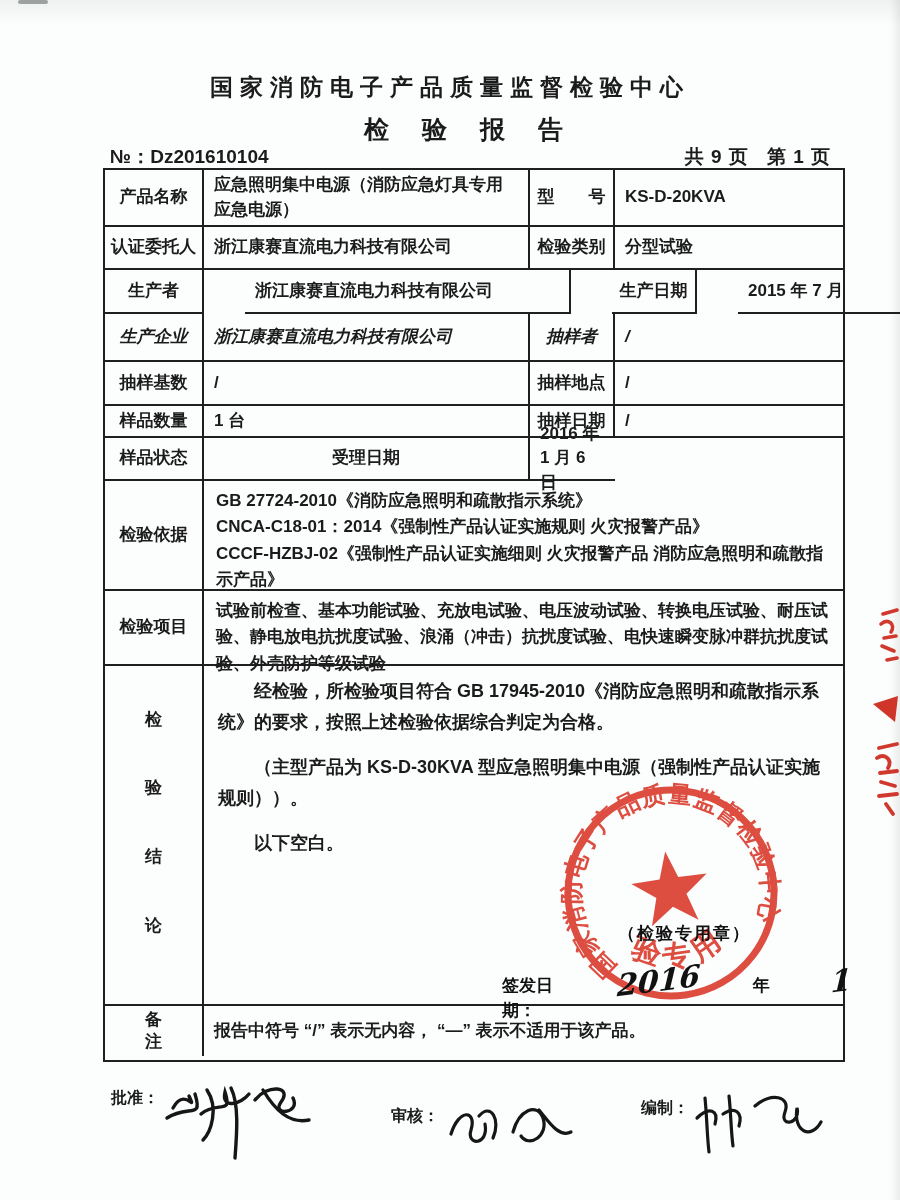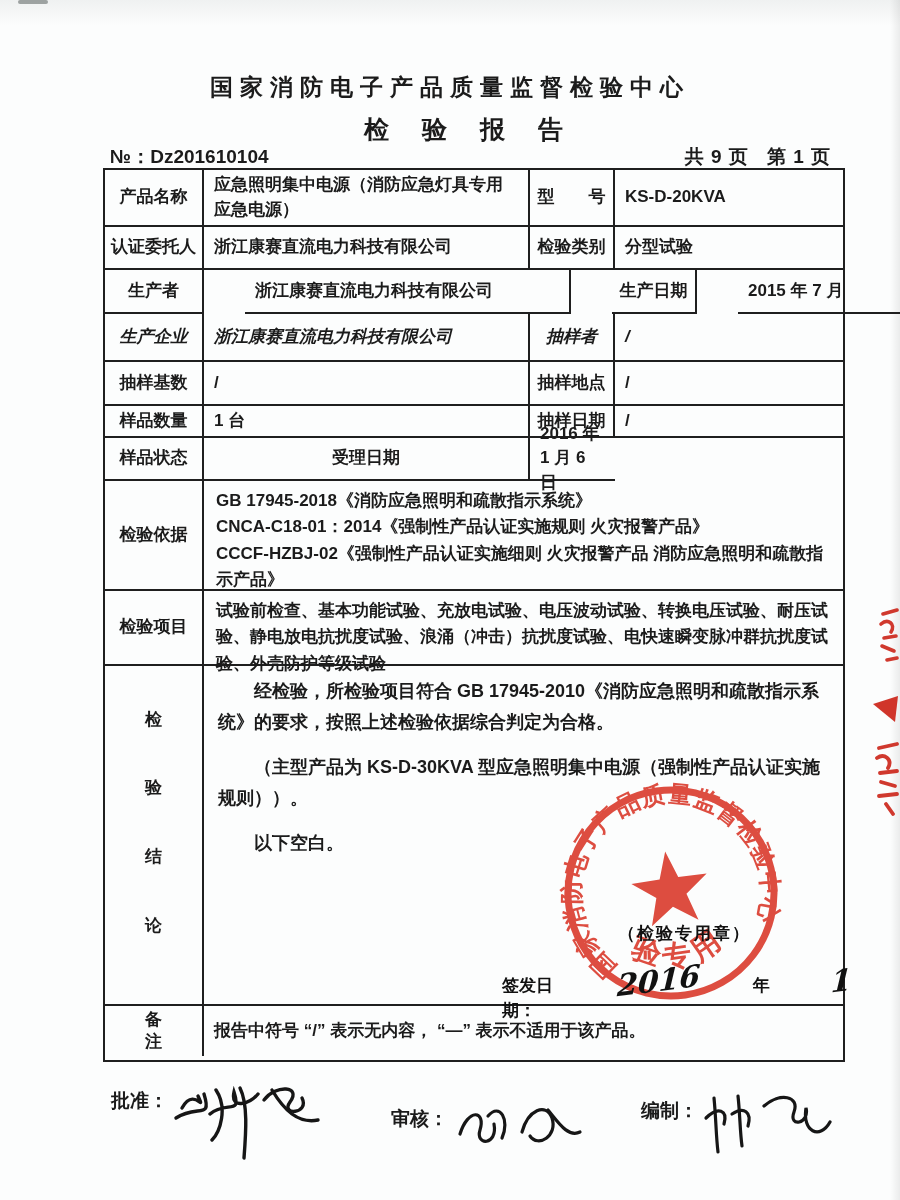--- a/index.html
+++ b/index.html
@@ -47,21 +47,21 @@
   .conclusion-cell{position:relative;display:block;padding:10px 14px 4px 14px;font-size:18px;}
   .conclusion-cell p{margin:0 0 14px 0;text-indent:2em;line-height:1.72;}
 
   .stamp{position:absolute;left:352px;top:112px;width:230px;height:230px;pointer-events:none;}
   .stamp-note{position:absolute;left:414px;top:256px;font-size:17px;color:#111;letter-spacing:2px;z-index:3;}
   .sign-line{position:absolute;left:298px;top:300px;z-index:4;display:flex;align-items:baseline;font-size:17px;color:#111;gap:21px;}
   .hand{font-family:"DejaVu Serif","Liberation Serif",serif;font-style:italic;font-size:30px;
     transform:rotate(-7deg) skewX(-10deg);display:inline-block;line-height:1;}
   .sign-line .gap-s{width:14px;} .sign-line .gap-m{width:26px;}
 
-  .footer{position:absolute;left:103px;top:1074px;width:760px;height:110px;font-size:19px;}
+  .footer{position:absolute;left:103px;top:1074px;width:760px;height:110px;font-size:16px;}
   .sig-group{position:absolute;display:flex;align-items:flex-start;}
   .sig-label{padding-top:14px;}
   .g1{left:8px;top:0;} .g2{left:288px;top:18px;} .g3{left:538px;top:10px;}
 
   .edge-frag{position:absolute;left:853px;top:608px;width:47px;height:215px;}
   svg text{font-family:"Liberation Sans","DejaVu Sans",sans-serif;font-weight:bold;}
 </style>
 </head>
 <body>
 
@@ -123,21 +123,21 @@
 
   <div class="trow cols4 r7">
     <div class="cell lab r7">样品状态</div>
     <div class="cell lab r7">受理日期</div>
     <div class="cell val r7">2016 年 1 月 6 日</div>
   </div>
 
   <div class="trow cols2 r8">
     <div class="cell lab r8">检验依据</div>
     <div class="cell multiline r8">
-      <p>GB 17945-2018《消防应急照明和疏散指示系统》</p>
+      <p>GB 27724-2010《消防应急照明和疏散指示系统》</p>
       <p>CNCA-C18-01：2014《强制性产品认证实施规则 火灾报警产品》</p>
       <p>CCCF-HZBJ-02《强制性产品认证实施细则 火灾报警产品 消防应急照明和疏散指示产品》</p>
     </div>
   </div>
 
   <div class="trow cols2 r9">
     <div class="cell lab r9">检验项目</div>
     <div class="cell multiline r9">
       <p>试验前检查、基本功能试验、充放电试验、电压波动试验、转换电压试验、耐压试验、静电放电抗扰度试验、浪涌（冲击）抗扰度试验、电快速瞬变脉冲群抗扰度试验、外壳防护等级试验</p>
     </div>

